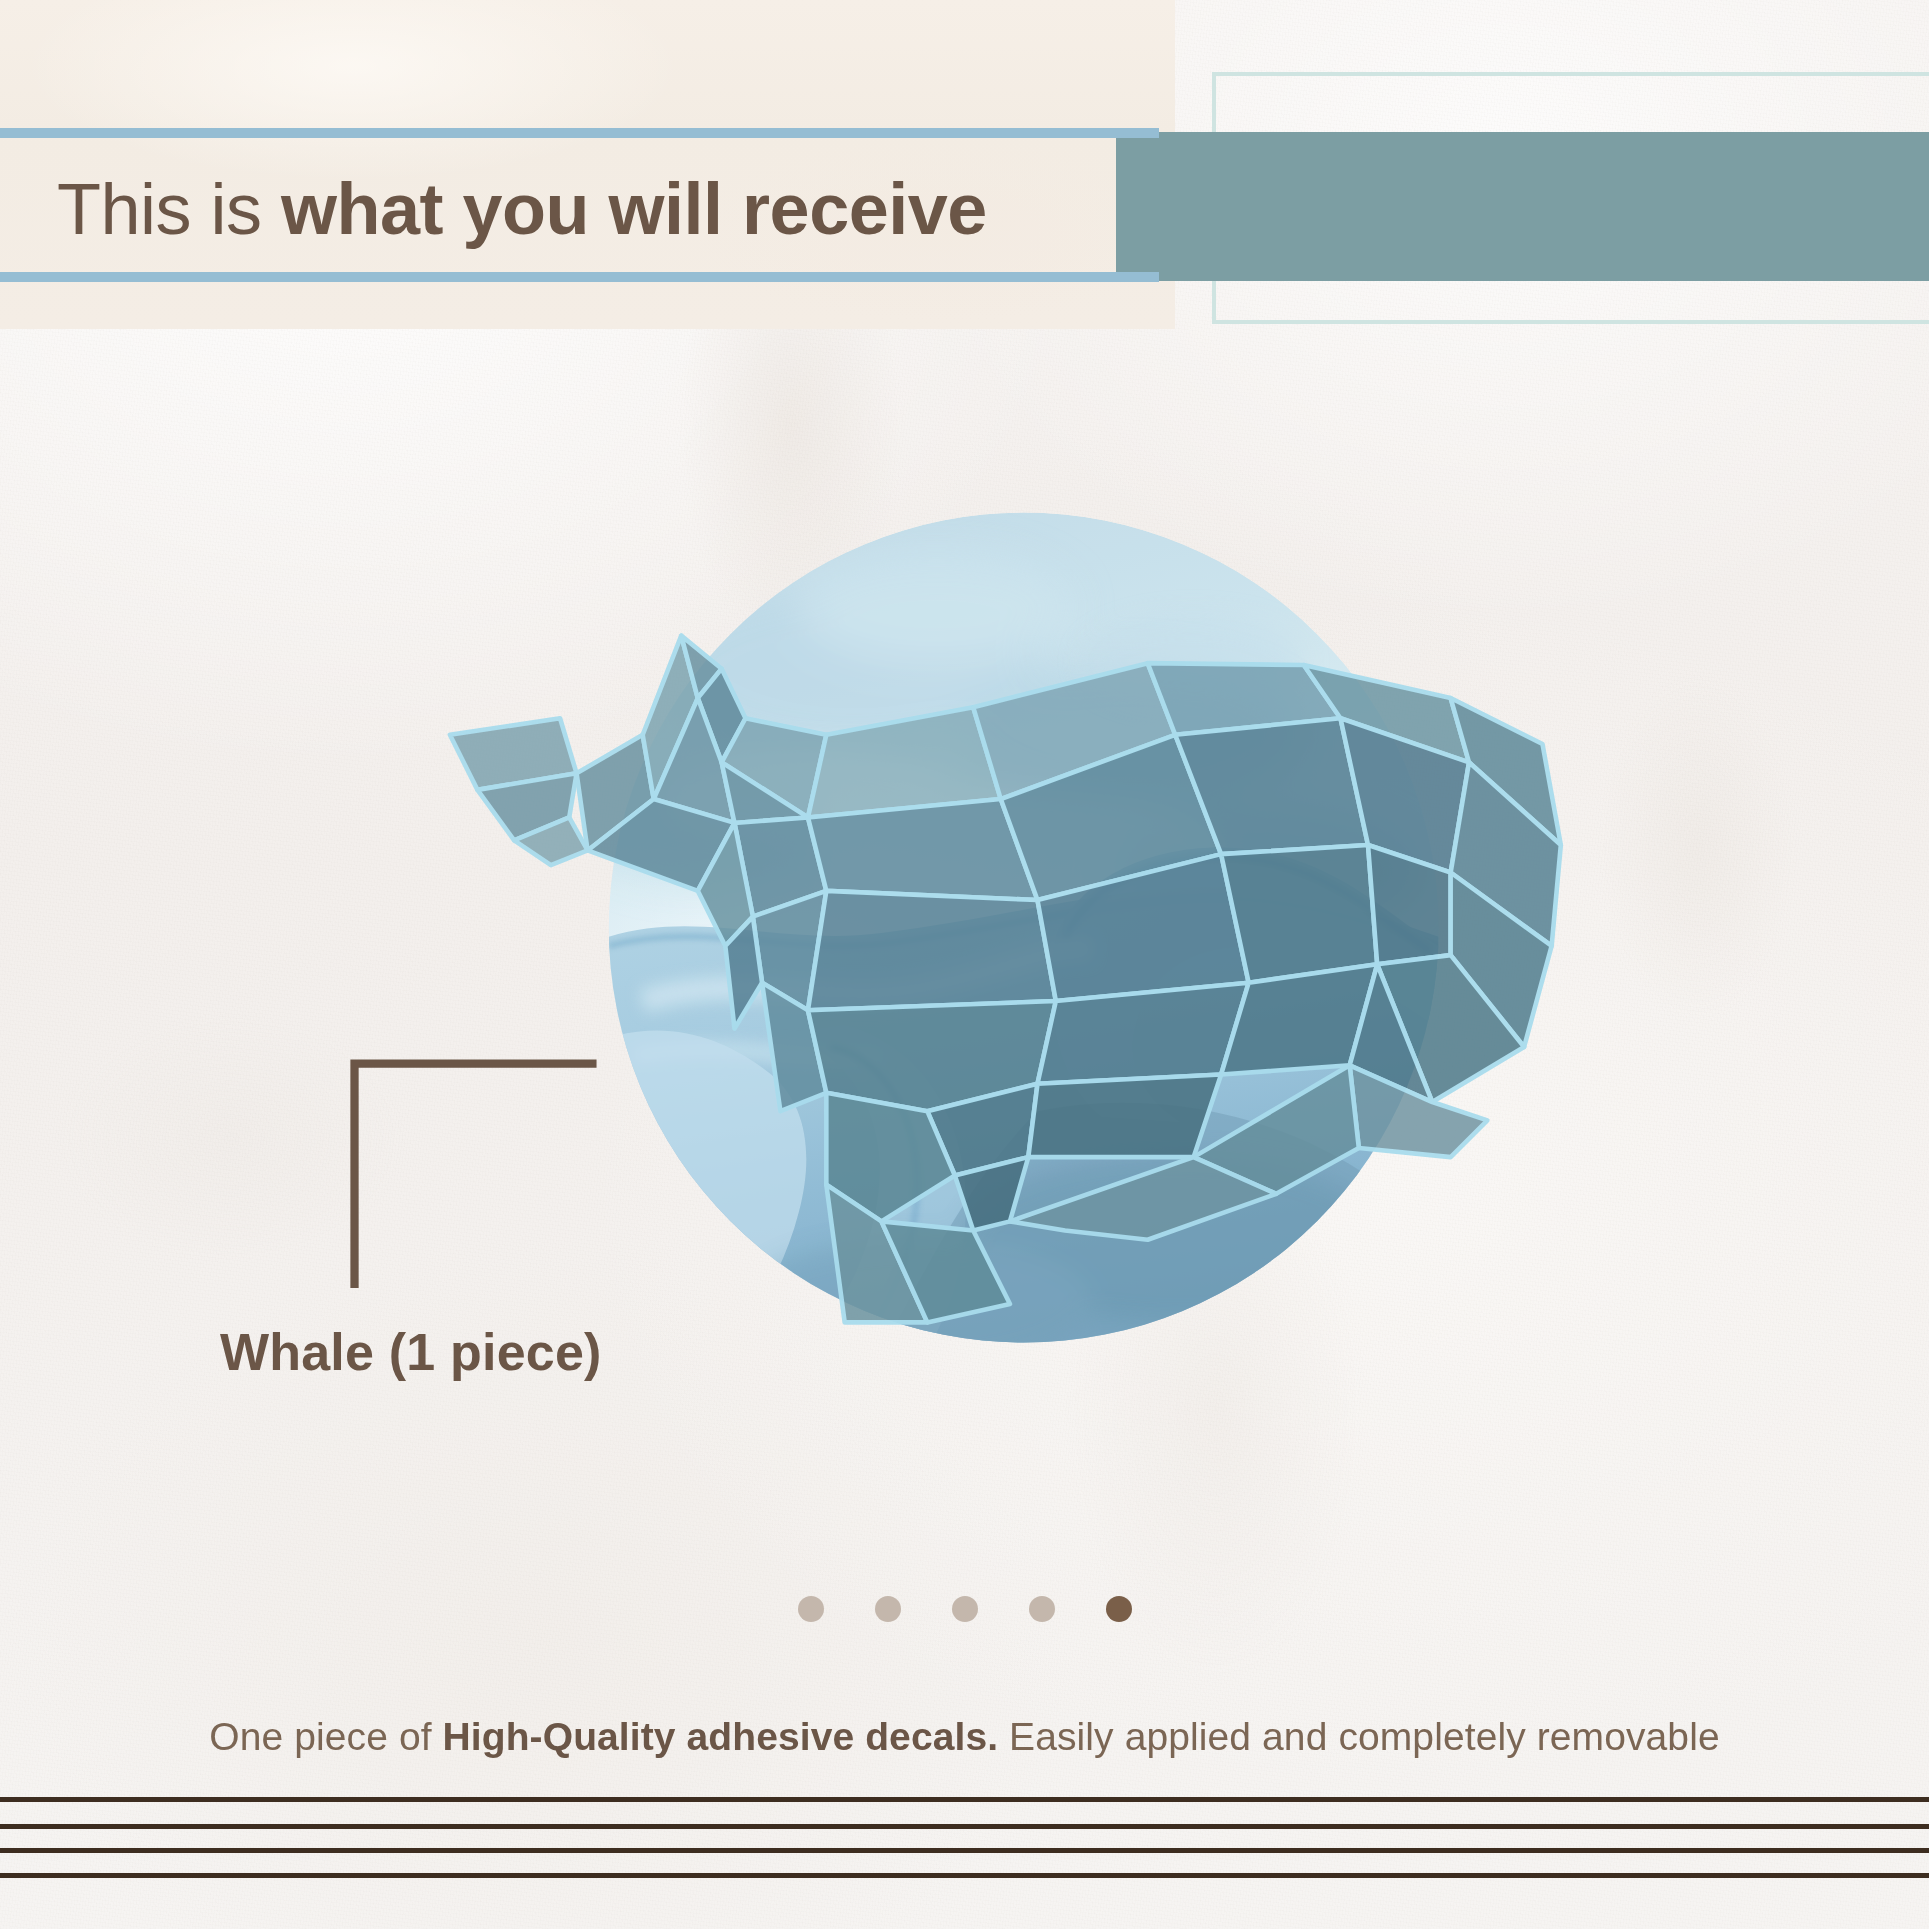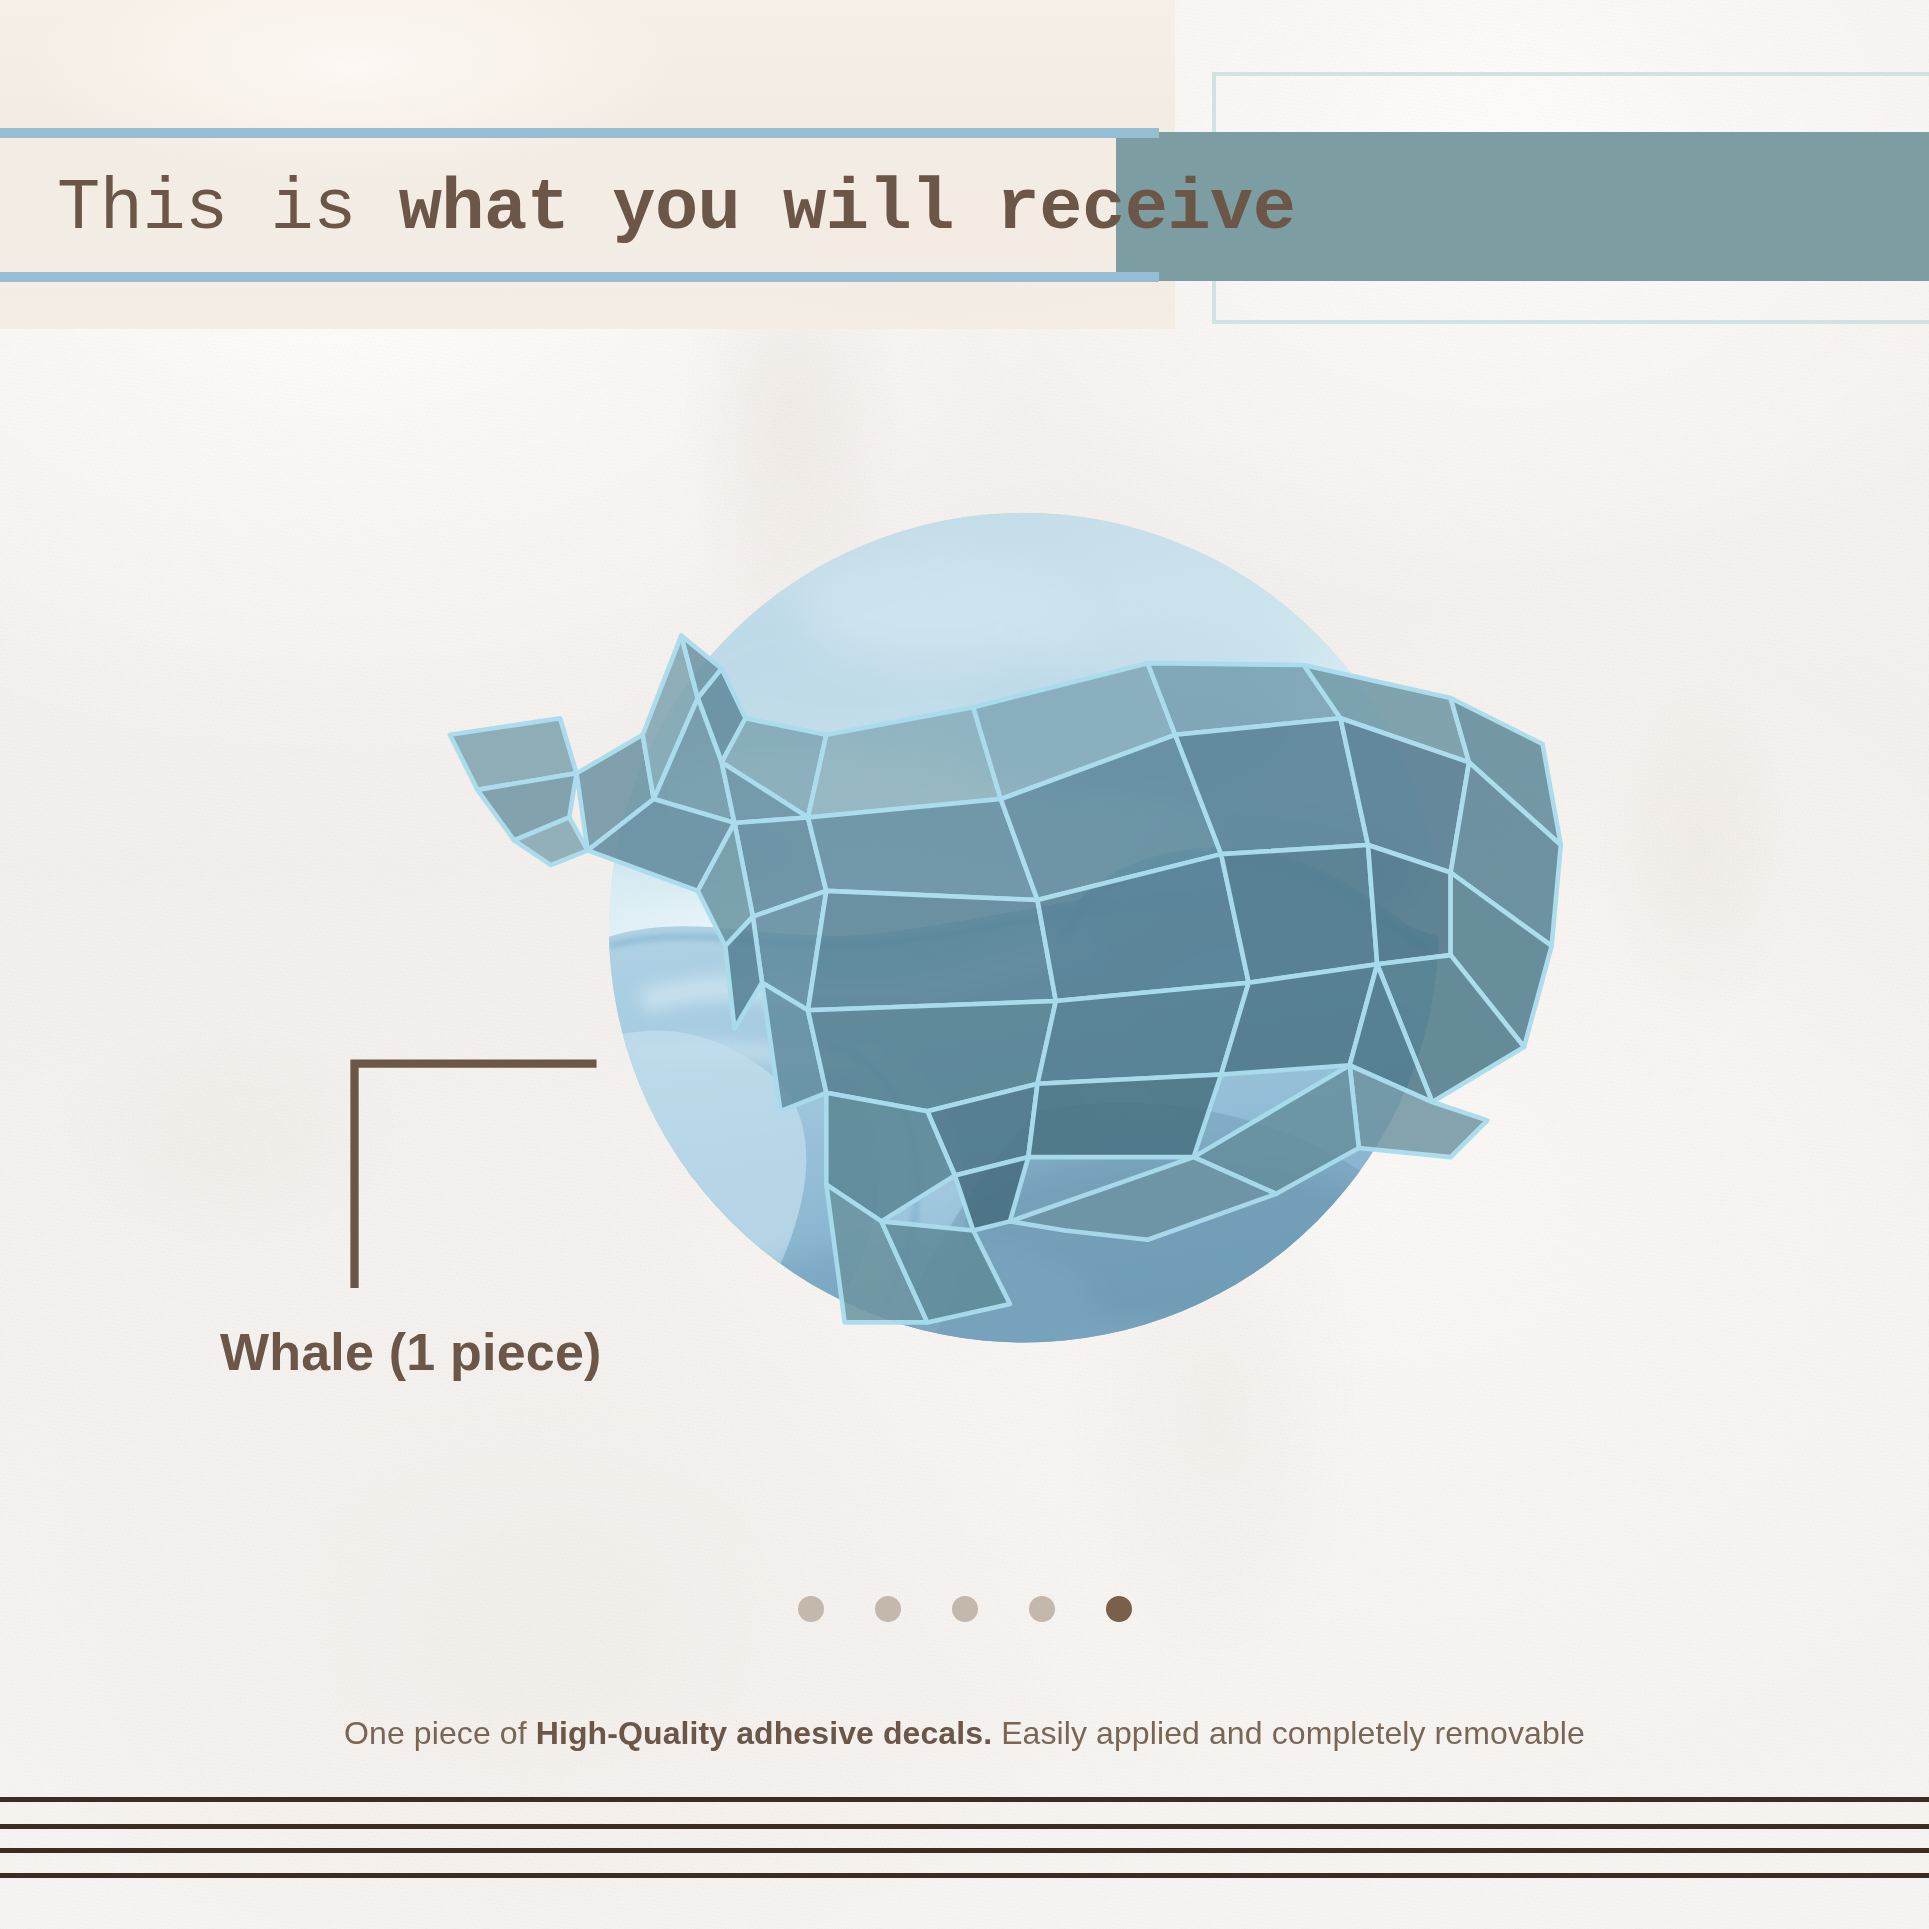--- a/index.html
+++ b/index.html
@@ -31,21 +31,21 @@
   #paper-blotches{
     position:absolute;inset:0;pointer-events:none;opacity:.55;
     background:
       radial-gradient(ellipse 9% 18% at 41% 22%, rgba(228,220,212,.75), rgba(228,220,212,0) 65%),
       radial-gradient(ellipse 12% 22% at 63% 73%, rgba(232,226,220,.6), rgba(232,226,220,0) 65%),
       radial-gradient(ellipse 8% 14% at 88% 44%, rgba(230,224,217,.6), rgba(230,224,217,0) 65%),
       radial-gradient(ellipse 14% 10% at 12% 59%, rgba(235,230,225,.55), rgba(235,230,225,0) 65%);
   }
 
   
-  #header{position:absolute;left:0;top:0;width:1915px;height:331px;font-family:Liberation Mono, monospace;}
+  #header{position:absolute;left:0;top:0;width:1915px;height:331px;}
   .hdr-beige{
     position:absolute;left:0;top:0;width:1175px;height:329px;
     background:
       radial-gradient(ellipse 40% 50% at 30% 20%, rgba(255,252,248,.7), rgba(255,252,248,0) 70%),
       radial-gradient(ellipse 30% 40% at 80% 70%, rgba(243,235,226,.8), rgba(243,235,226,0) 70%),
       linear-gradient(180deg,#f6efe7 0%,#f3ece3 40%,#f4ede5 100%);
   }
   .hdr-outline-rect{
     position:absolute;left:1212px;top:72px;width:717px;height:252px;
     border:4.6px solid #cfe4e1;border-right:none;box-sizing:border-box;
@@ -81,21 +81,21 @@
   #dots{
     position:absolute;left:0;top:1596px;width:1929px;
     display:flex;justify-content:center;gap:51px;
   }
   .dot{width:26px;height:26px;border-radius:50%;background:#c4b7ac;}
   .dot.active{background:#7a5f49;}
 
   
   #caption{
     position:absolute;left:0;top:1715px;width:1929px;text-align:center;
-    font-size:32px;color:#7b6654;letter-spacing:0.1px;white-space:nowrap;
+    font-size:39px;color:#7b6654;letter-spacing:0.1px;white-space:nowrap;
   }
   #caption b{font-weight:700;color:#6b5647;}
 
   
   .rule{position:absolute;left:0;width:1929px;height:4.6px;background:#3d2d20;}
   #rule-1{top:1797px;}
   #rule-2{top:1824px;}
   #rule-3{top:1848px;}
   #rule-4{top:1873px;}
 </style>

